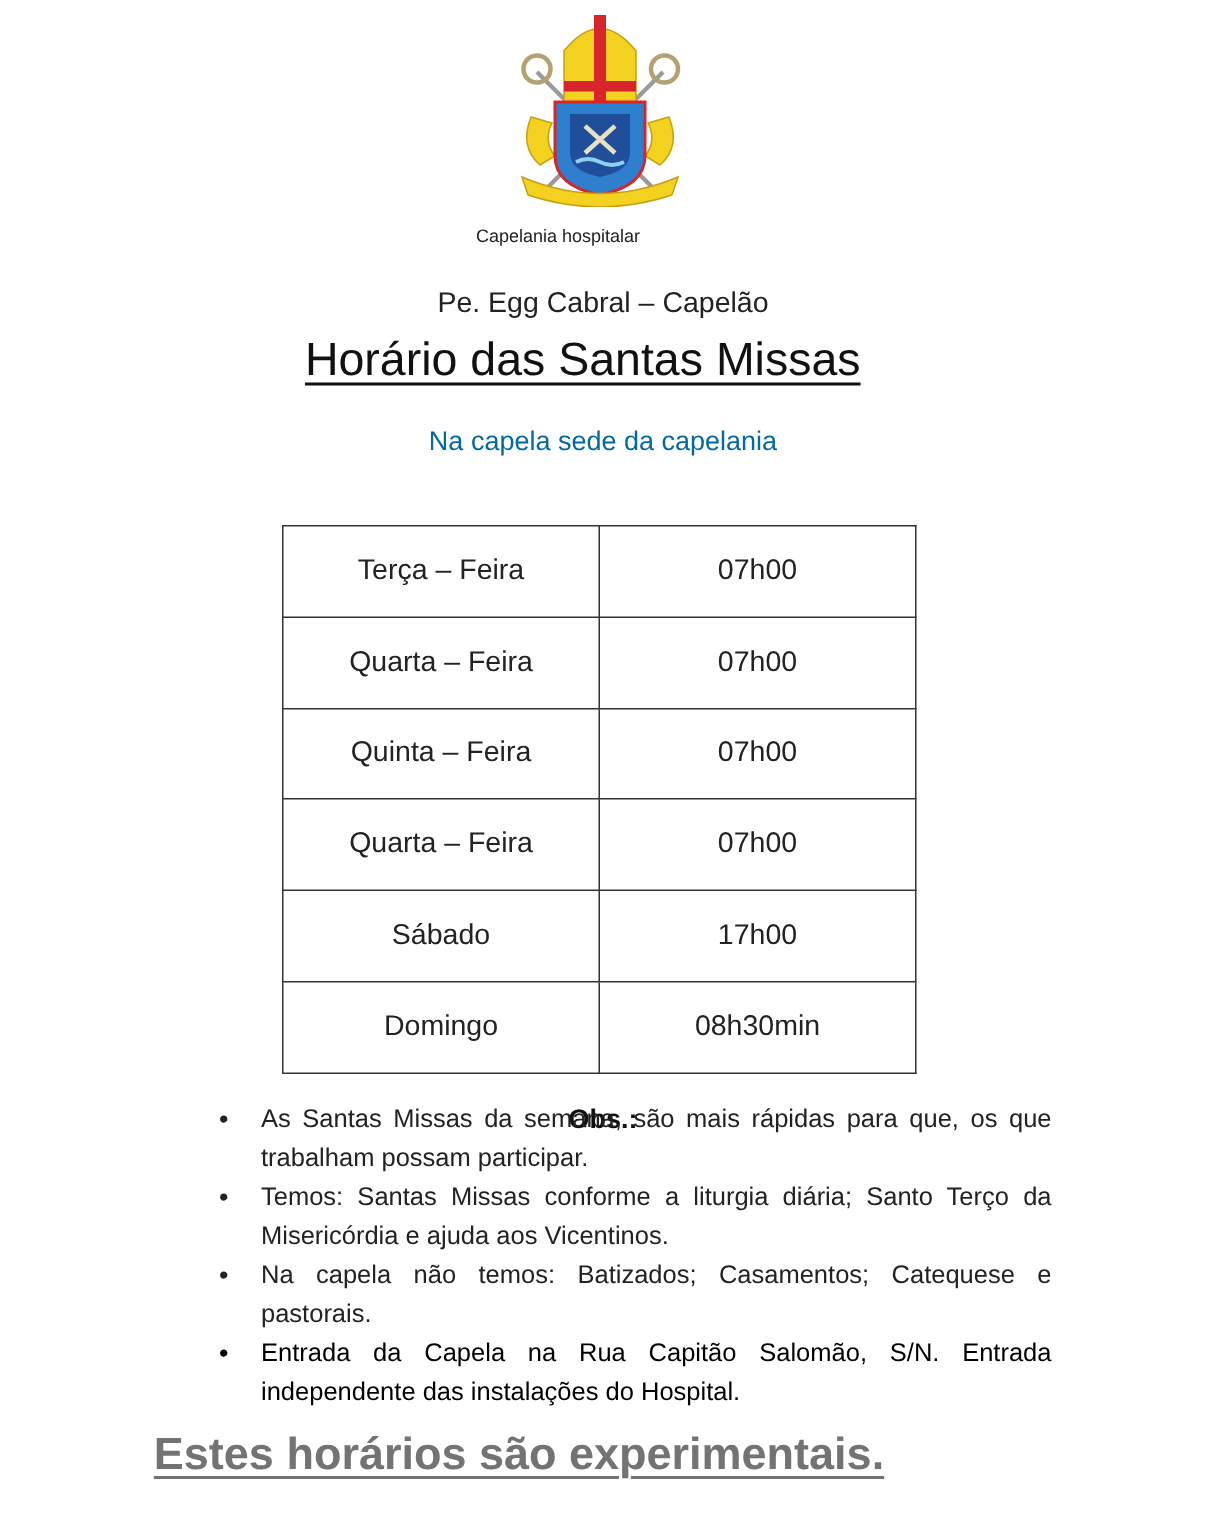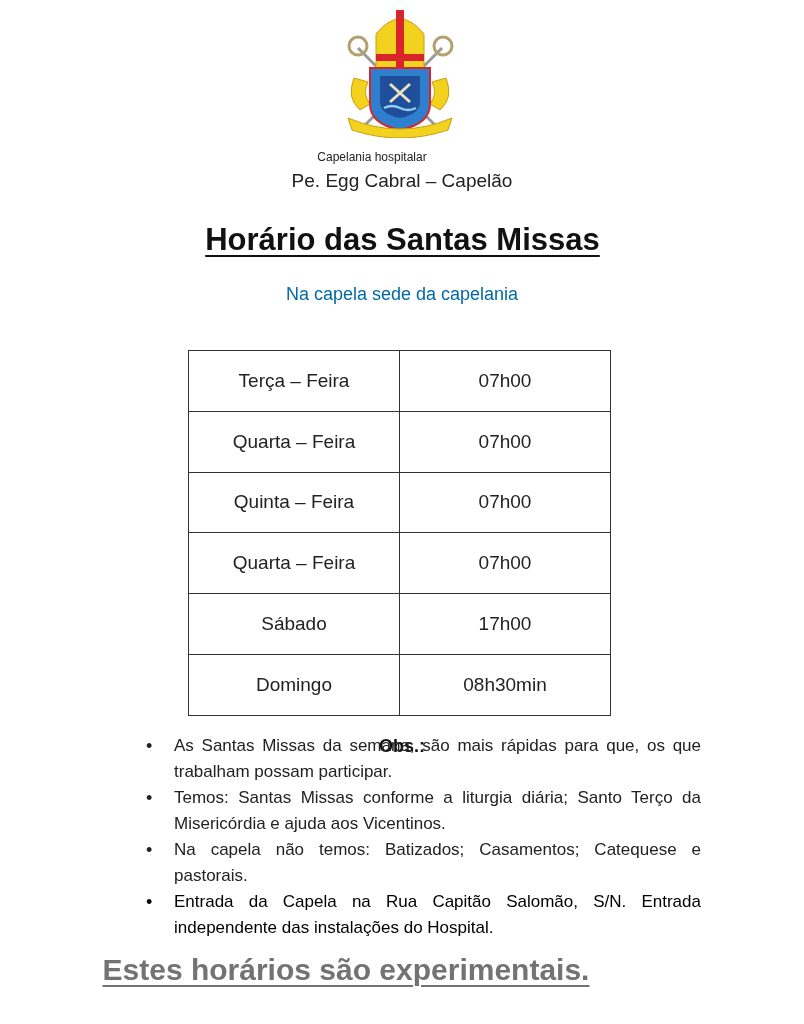--- a/index.html
+++ b/index.html
@@ -1,21 +1,21 @@
 <!DOCTYPE html>
 <html><head>
 <meta charset="utf-8">
 <style>
   html, body { margin:0; padding:0; background:#ffffff; }
   body { width:804px; height:1024px; position:relative; overflow:hidden;
          font-family:"Liberation Sans", "DejaVu Sans", sans-serif; color:#111; }
   .crest { position:absolute; left:340px; top:6px; width:120px; height:132px; }
   .line1 { position:absolute; top:150px; left:0; width:688px; text-align:center; font-size:12px; color:#222;padding-left:28px; }
-  .line2 { position:absolute; top:170px; left:0; width:804px; text-align:center; font-size:19px; color:#222; }
-  .title { position:absolute; top:222px; left:0; width:777px; text-align:center; font-size:31px; font-weight:bold; text-decoration:underline; text-decoration-thickness:2px; text-underline-offset:5px; color:#111;margin-left:14px; }
+  .line2 { position:absolute; top:192px; left:0; width:804px; text-align:center; font-size:19px; color:#222; }
+  .title { position:absolute; top:222px; left:0; width:777px; text-align:center; font-size:31px; font-weight:normal; text-decoration:underline; text-decoration-thickness:2px; text-underline-offset:5px; color:#111; }
   .subtitle { position:absolute; top:284px; left:0; width:804px; text-align:center; font-size:18px; color:#0369a1; }
   table.sched { position:absolute; top:322px; left:188px; width:423px; border-collapse:collapse;margin-top:28px; }
   table.sched td { border:1.3px solid #333; height:59.8px; padding:0; text-align:center; font-size:19px; color:#222; }
   table.sched td.day { width:210px; }
   .obs { position:absolute; top:693px; left:0; width:804px; text-align:center; font-size:18px; font-weight:bold; color:#111;margin-top:43px; }
   ul.notes { position:absolute; top:733px; left:144px; width:557px; margin:0; padding:0; list-style:none; }
   ul.notes li { position:relative; padding-left:30px; font-size:17px; line-height:26px; text-align:justify; color:#222; margin-bottom:0; }
   ul.notes li::before { content:"\2022"; position:absolute; left:2px; top:0; font-size:18px; }
   ul.notes li.bold { font-weight:normal; color:#000000; }
   .footer { position:absolute; top:953px; left:0; width:692px; text-align:center; font-size:30px; font-weight:bold; text-decoration:underline; text-decoration-thickness:2px; text-underline-offset:5px; color:#737373; }

